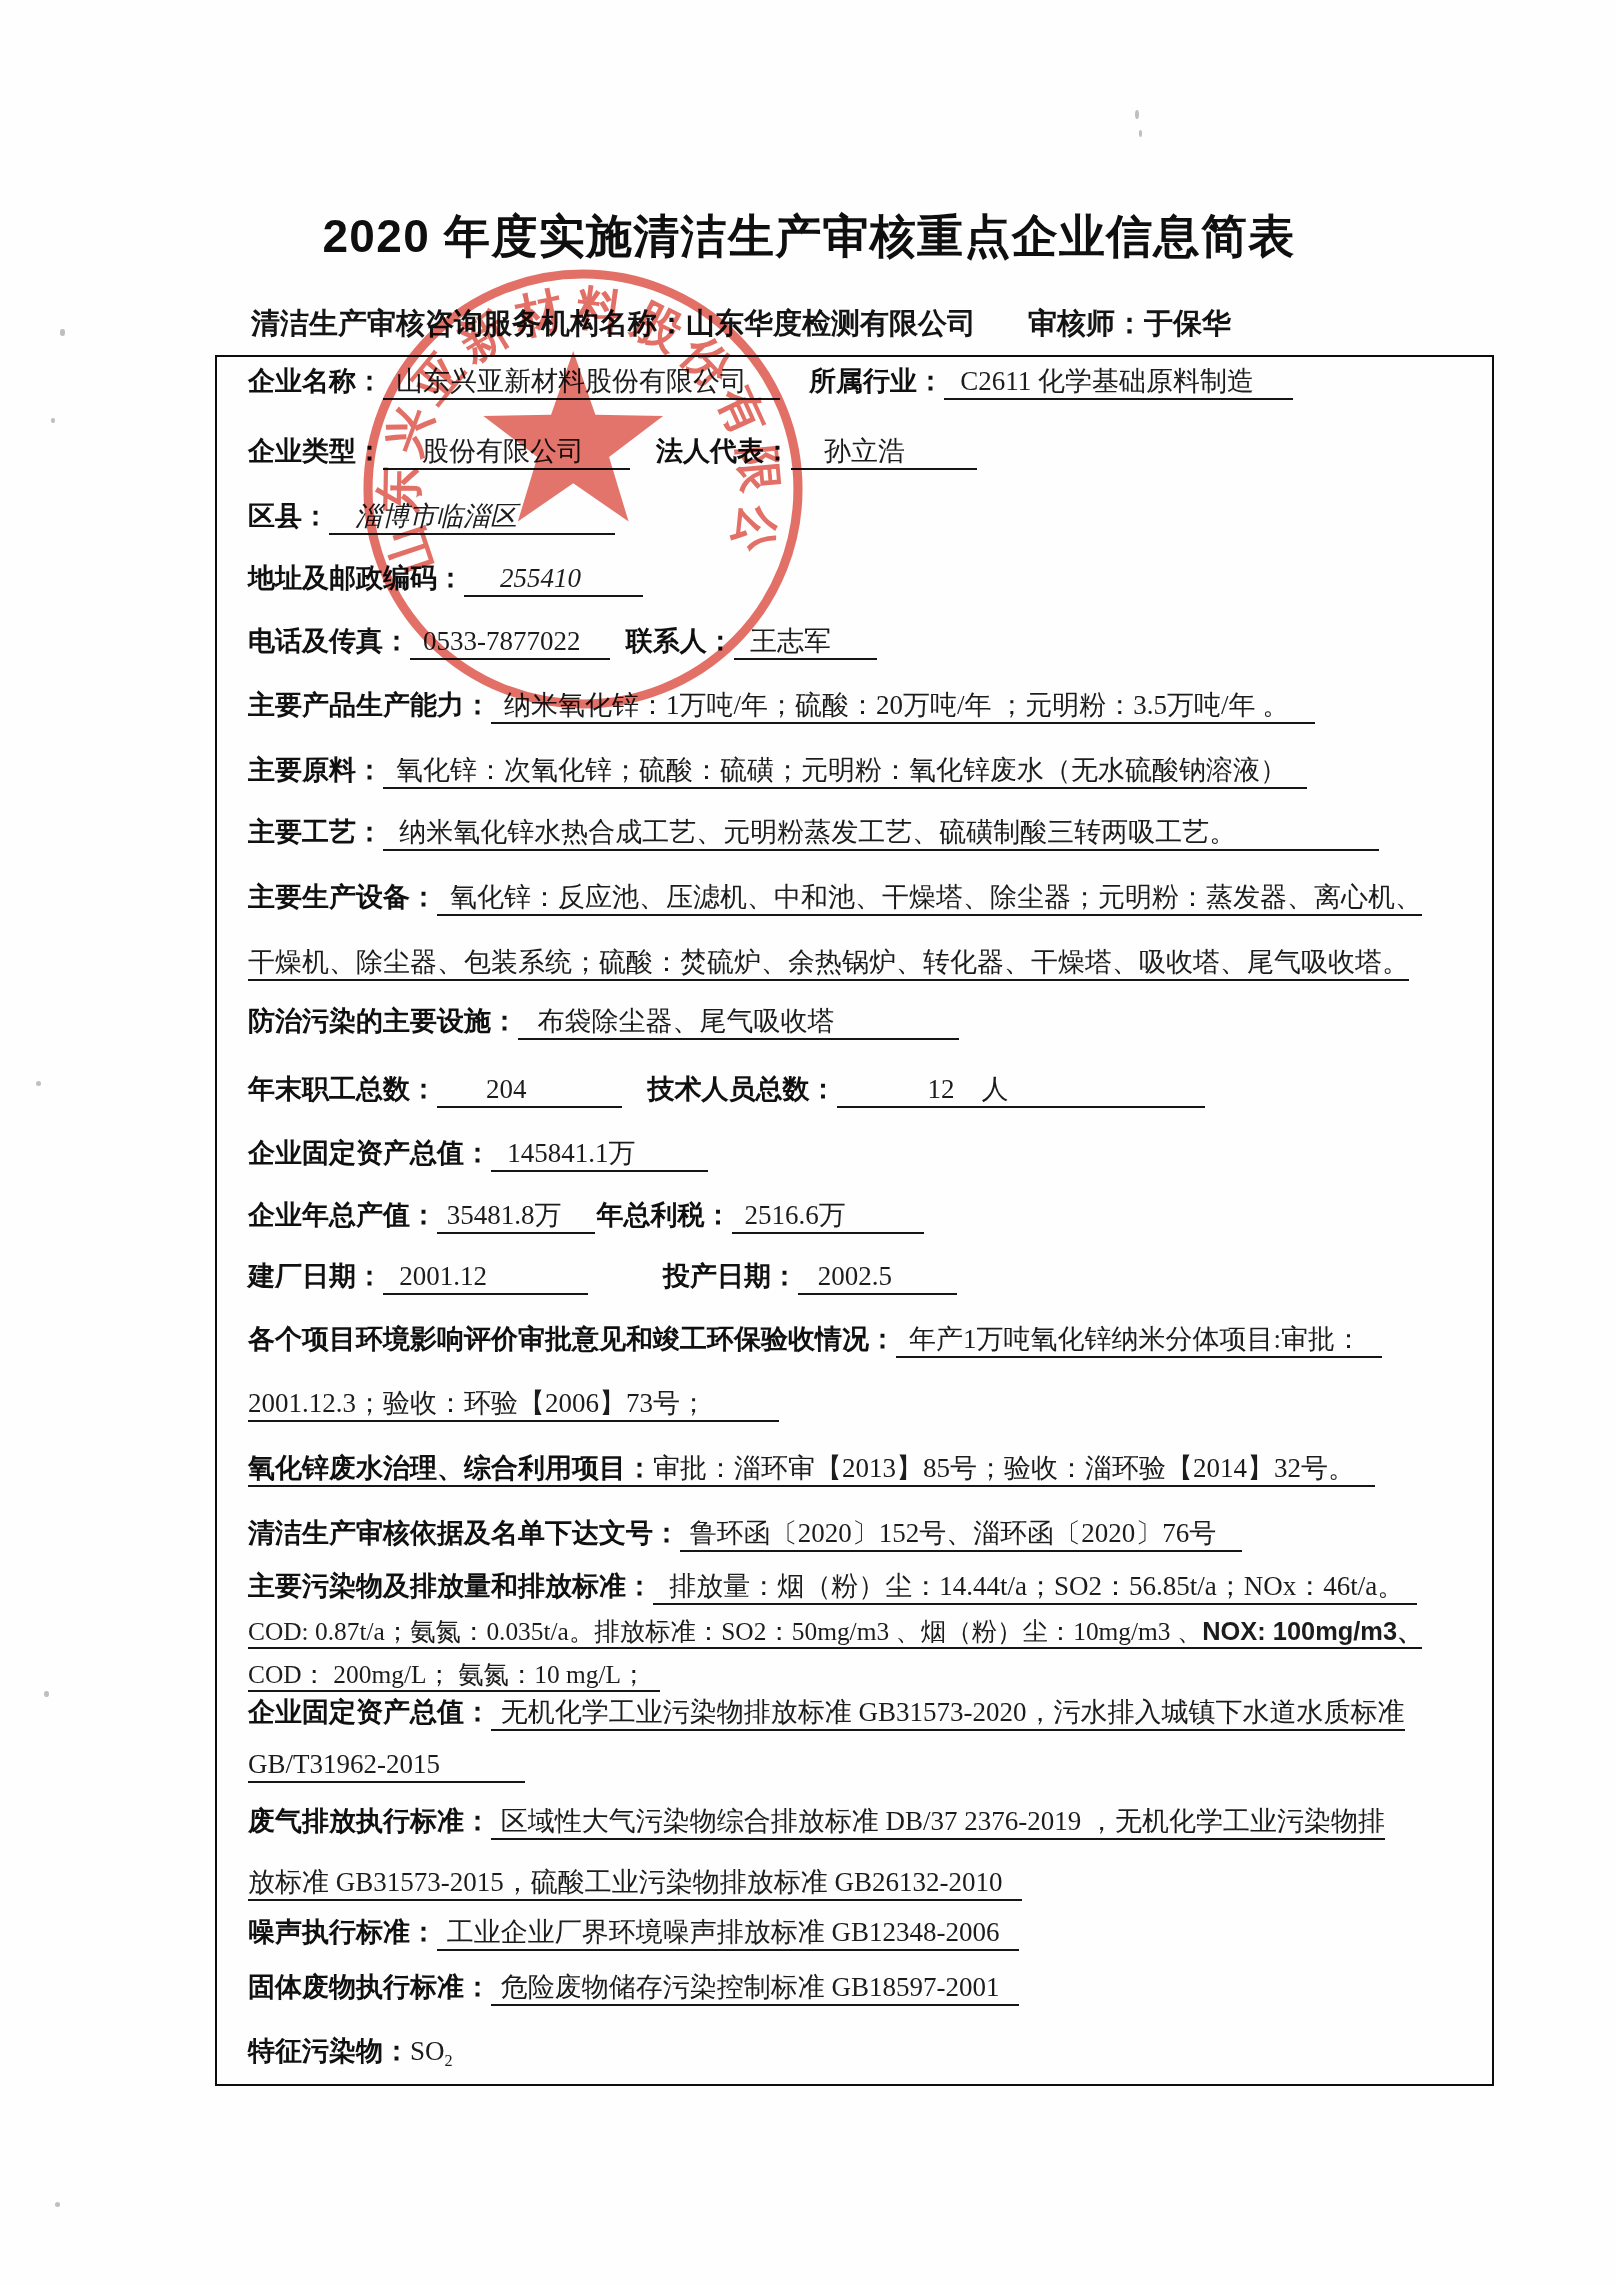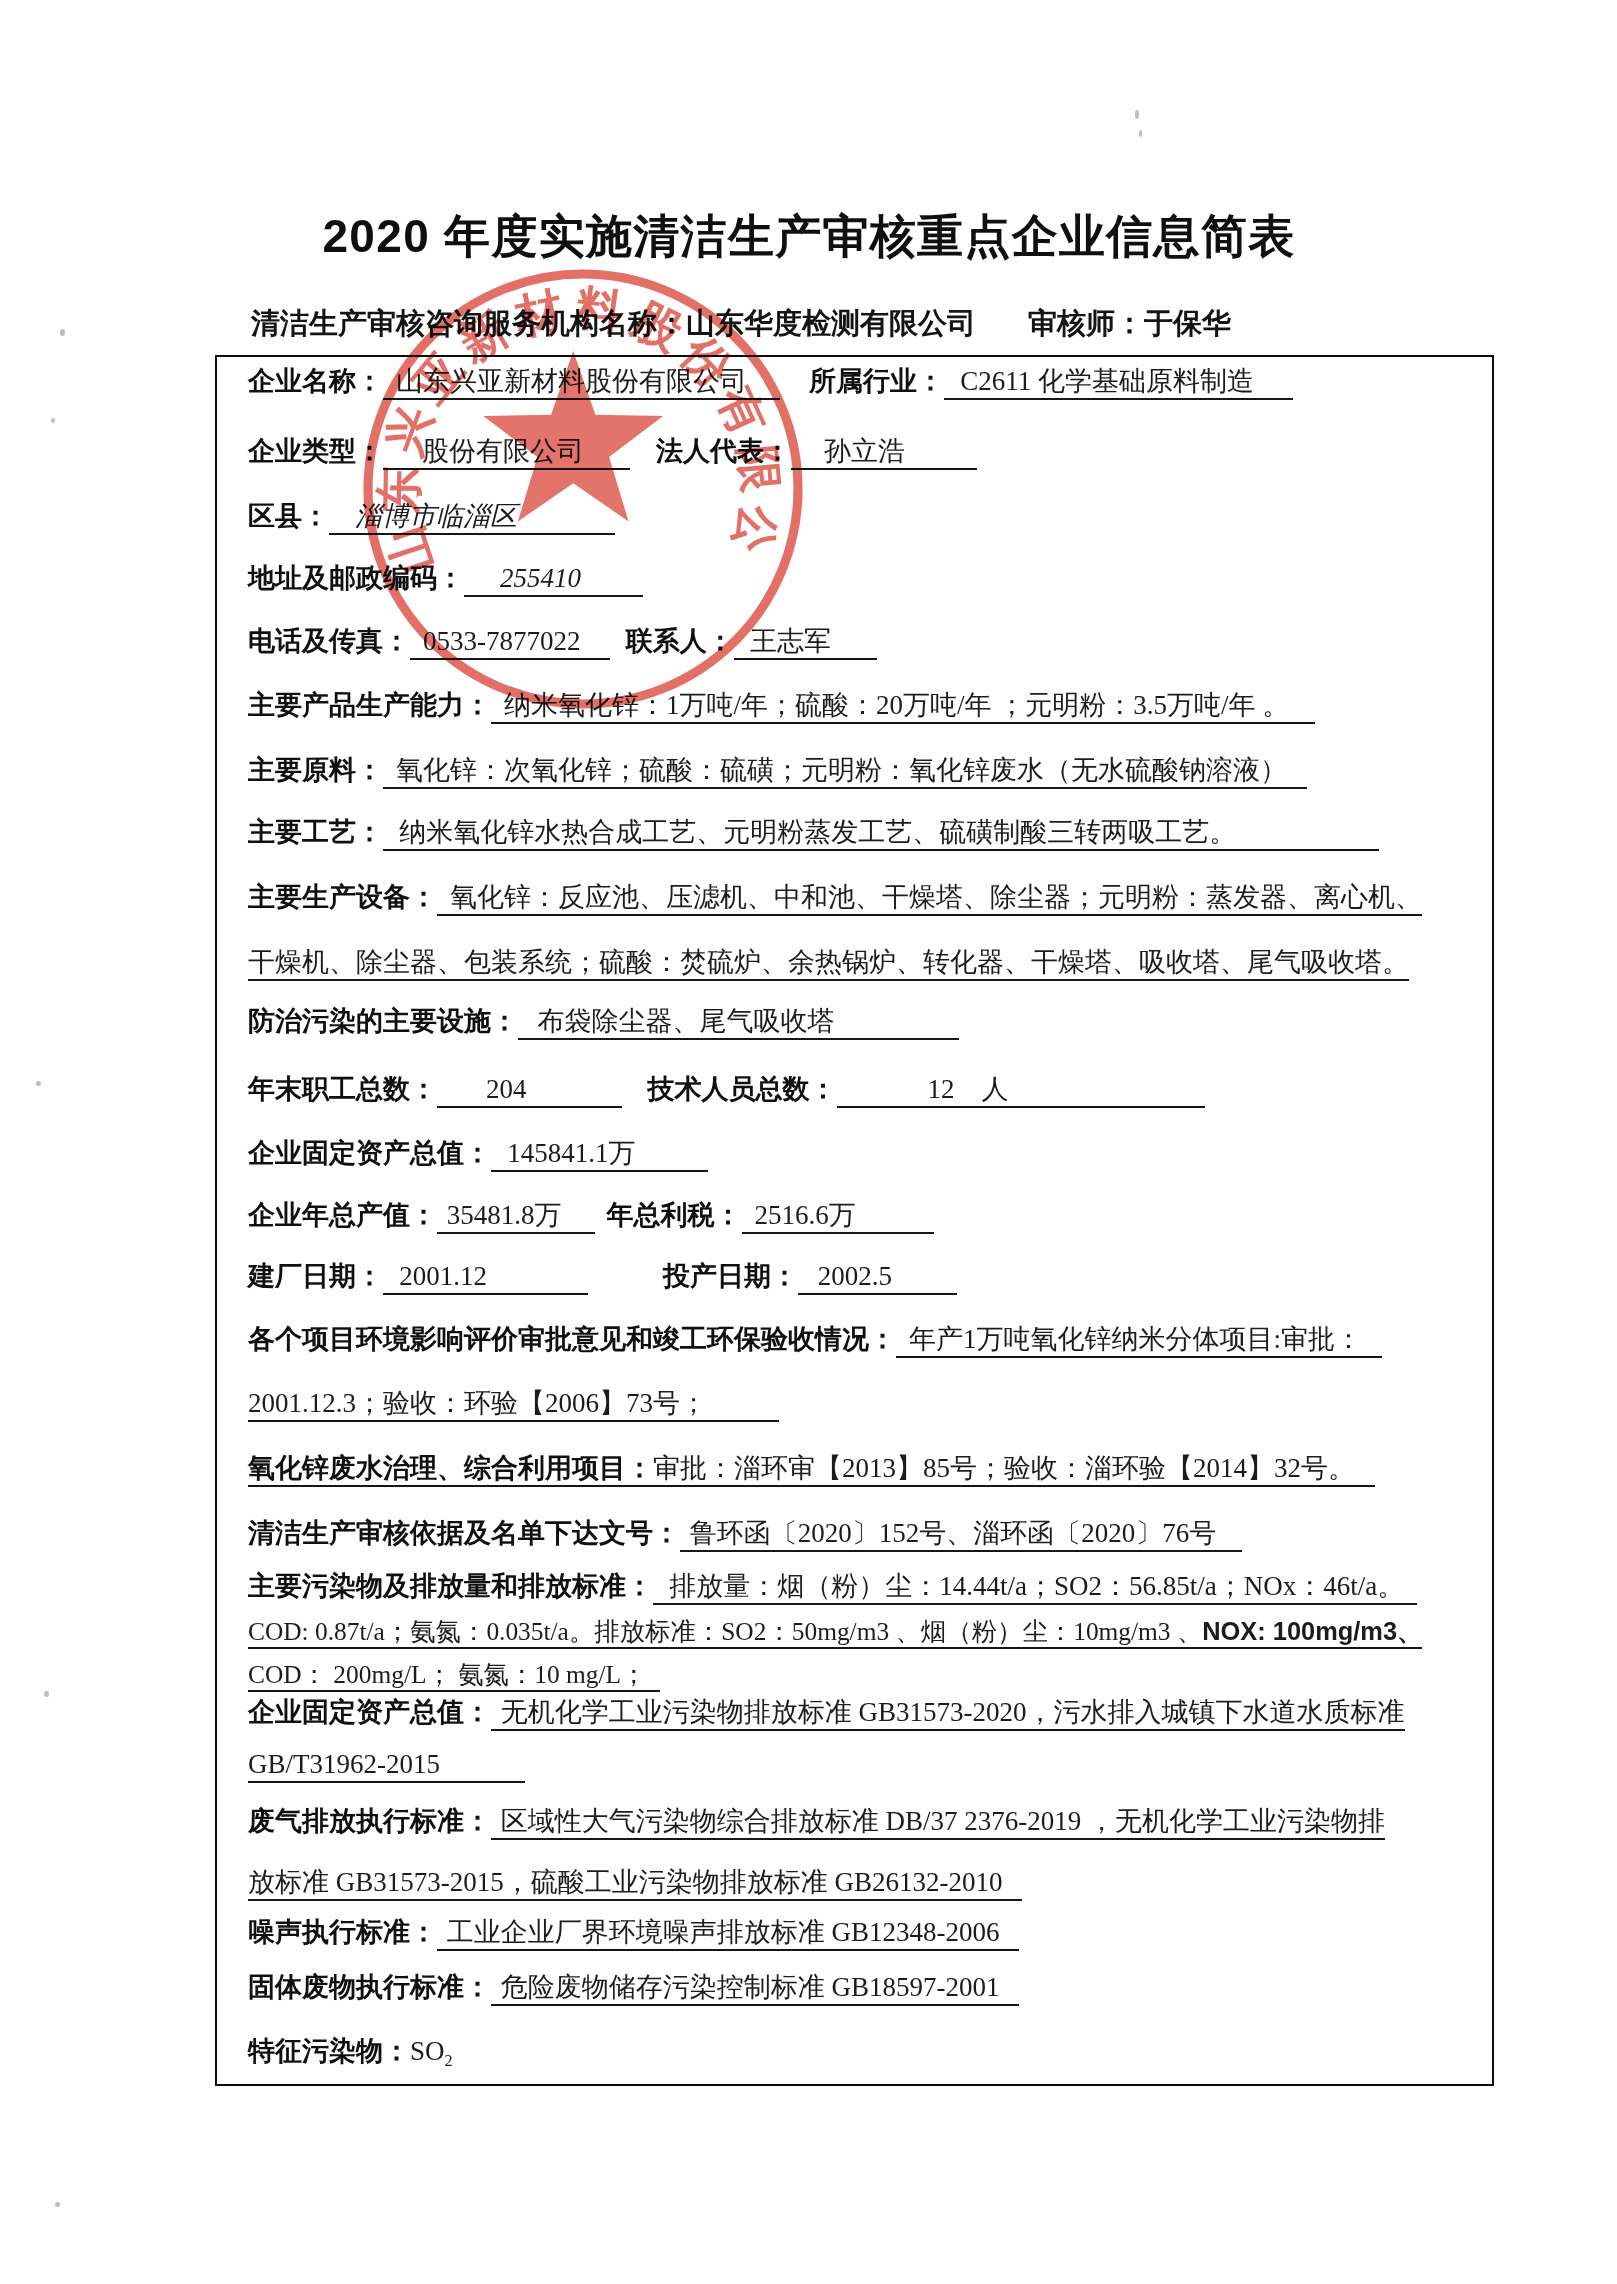--- a/index.html
+++ b/index.html
@@ -43,21 +43,21 @@
       <div class="row" style="top: 200px;"><span class="label">地址及邮政编码：</span><span class="value u" style="padding-left: 36px; padding-right: 62px; font-style: italic;">255410</span></div>
       <div class="row" style="top: 263px;"><span class="label">电话及传真：</span><span class="value u" style="padding-left: 13px; padding-right: 29px;">0533-7877022</span><span class="label" style="margin-left: 16.3px;">联系人：</span><span class="value u" style="padding-left: 16.3px; padding-right: 46px;">王志军</span></div>
       <div class="row" style="top: 327px;"><span class="label">主要产品生产能力：</span><span class="value u" style="padding-left: 13px; padding-right: 26px;">纳米氧化锌：1万吨/年；硫酸：20万吨/年 ；元明粉：3.5万吨/年 。</span></div>
       <div class="row" style="top: 392px;"><span class="label">主要原料：</span><span class="value u" style="padding-left: 13px; padding-right: 19.6px;">氧化锌：次氧化锌；硫酸：硫磺；元明粉：氧化锌废水（无水硫酸钠溶液）</span></div>
       <div class="row" style="top: 454px;"><span class="label">主要工艺：</span><span class="value u" style="padding-left: 16.3px; padding-right: 143px;">纳米氧化锌水热合成工艺、元明粉蒸发工艺、硫磺制酸三转两吸工艺。</span></div>
       <div class="row" style="top: 519px;"><span class="label">主要生产设备：</span><span class="value u" style="padding-left: 13px;">氧化锌：反应池、压滤机、中和池、干燥塔、除尘器；元明粉：蒸发器、离心机、</span></div>
       <div class="row" style="top: 584px;"><span class="value u">干燥机、除尘器、包装系统；硫酸：焚硫炉、余热锅炉、转化器、干燥塔、吸收塔、尾气吸收塔。</span></div>
       <div class="row" style="top: 643px;"><span class="label">防治污染的主要设施：</span><span class="value u" style="padding-left: 19.6px; padding-right: 124px;">布袋除尘器、尾气吸收塔</span></div>
       <div class="row" style="top: 711px;"><span class="label">年末职工总数：</span><span class="value u" style="padding-left: 49px; padding-right: 95px;">204</span><span class="label" style="margin-left: 26px;">技术人员总数：</span><span class="value u" style="padding-left: 91px; padding-right: 196px;">12　人</span></div>
       <div class="row" style="top: 775px;"><span class="label">企业固定资产总值：</span><span class="value u" style="padding-left: 16.3px; padding-right: 72px;">145841.1万</span></div>
-      <div class="row" style="top: 837px;"><span class="label">企业年总产值：</span><span class="value u" style="padding-left: 9.8px; padding-right: 33px;">35481.8万</span><span class="label" style="margin-left: 12px;">年总利税：</span><span class="value u" style="padding-left: 13px; padding-right: 78px;">2516.6万</span></div>
+      <div class="row" style="top: 837px;"><span class="label">企业年总产值：</span><span class="value u" style="padding-left: 9.8px; padding-right: 33px;">35481.8万</span><span class="label" style="margin-left: 2px;">年总利税：</span><span class="value u" style="padding-left: 13px; padding-right: 78px;">2516.6万</span></div>
       <div class="row" style="top: 898px;"><span class="label">建厂日期：</span><span class="value u" style="padding-left: 16.3px; padding-right: 101px;">2001.12</span><span class="label" style="margin-left: 75px;">投产日期：</span><span class="value u" style="padding-left: 19.6px; padding-right: 65px;">2002.5</span></div>
       <div class="row" style="top: 961px;"><span class="label">各个项目环境影响评价审批意见和竣工环保验收情况：</span><span class="value u" style="padding-left: 13px; padding-right: 19.6px;">年产1万吨氧化锌纳米分体项目:审批：</span></div>
       <div class="row" style="top: 1025px;"><span class="value u" style="padding-right: 72px;">2001.12.3；验收：环验【2006】73号；</span></div>
       <div class="row" style="top: 1090px;"><span class="label u">氧化锌废水治理、综合利用项目：</span><span class="value u" style="padding-right: 19.6px;">审批：淄环审【2013】85号；验收：淄环验【2014】32号。</span></div>
       <div class="row" style="top: 1155px;"><span class="label">清洁生产审核依据及名单下达文号：</span><span class="value u" style="padding-left: 9.8px; padding-right: 26px;">鲁环函〔2020〕152号、淄环函〔2020〕76号</span></div>
       <div class="row" style="top: 1208px;"><span class="label">主要污染物及排放量和排放标准：</span><span class="value u" style="padding-left: 16.3px; padding-right: 13px;">排放量：烟（粉）尘：14.44t/a；SO2：56.85t/a；NOx：46t/a。</span></div>
       <div class="row dense" style="top: 1253px;"><span class="value u">COD: 0.87t/a；氨氮：0.035t/a。排放标准：SO2：50mg/m3 、烟（粉）尘：10mg/m3 、</span><span class="value u alt">NOX: 100mg/m3、</span></div>
       <div class="row dense" style="top: 1296px;"><span class="value u" style="padding-right: 13px;">COD： 200mg/L； 氨氮：10 mg/L；</span></div>
       <div class="row" style="top: 1334px;"><span class="label">企业固定资产总值：</span><span class="value u" style="padding-left: 9.8px;">无机化学工业污染物排放标准 GB31573-2020，污水排入城镇下水道水质标准</span></div>
       <div class="row" style="top: 1386px;"><span class="value u" style="padding-right: 85px;">GB/T31962-2015</span></div>

